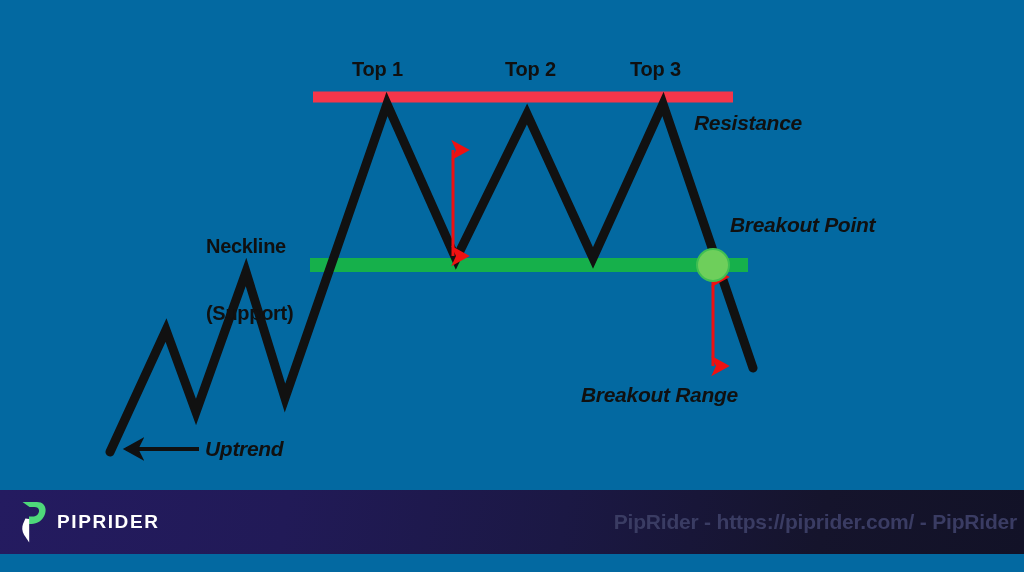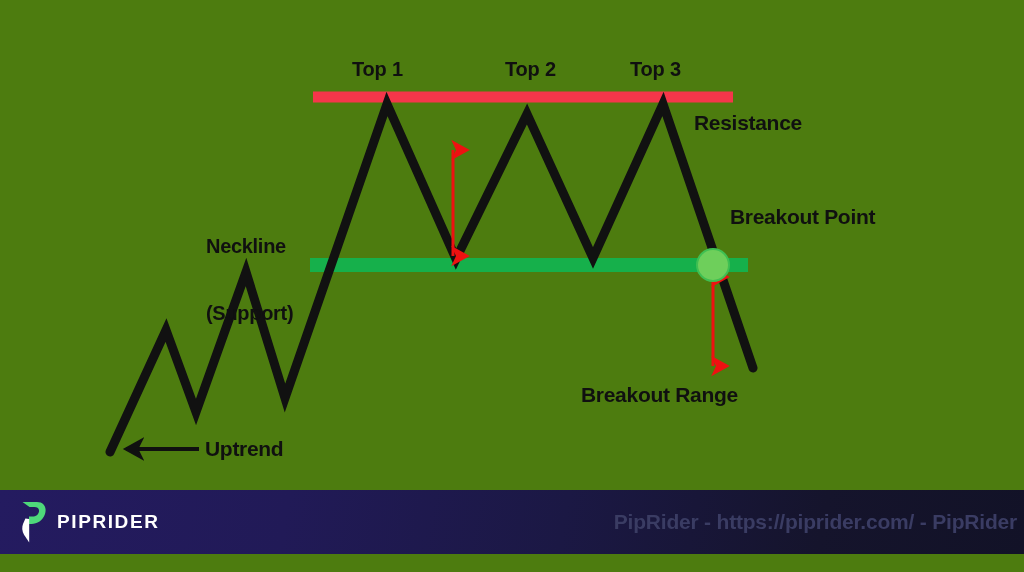--- a/index.html
+++ b/index.html
@@ -6,43 +6,43 @@
   * { margin:0; padding:0; box-sizing:border-box; }
   html, body {
     width:1024px; height:572px;
     font-family:"Liberation Sans", sans-serif;
     background:#ffffff;
     overflow:hidden;
   }
   #stage {
     position:relative;
     width:1024px; height:572px;
-    background:#4d7c0f;
+    background:#0369a1;
   }
   #chart-svg {
     position:absolute; left:0; top:0;
     width:1024px; height:490px;
   }
   .lbl {
     position:absolute;
     color:#101010;
     font-weight:700;
     white-space:pre;
     line-height:1.12;
   }
   .lbl-top   { font-size:20px; letter-spacing:-0.2px; }
-  .lbl-big   { font-size:21px; letter-spacing:-0.3px; }
+  .lbl-big   { font-size:21px; letter-spacing:-0.3px;font-style:italic; }
   .lbl-neck  { font-size:20px; letter-spacing:-0.3px; text-align:left; }
 
   #label-top1 { left:352px; top:58px; }
   #label-top2 { left:498px; top:58px;margin-left:7px; }
   #label-top3 { left:630px; top:58px; }
   #label-resistance { left:694px; top:111px; }
   #label-neckline   { left:206px; top:190px; }
-  #label-breakout-point { left:730px; top:205px; }
+  #label-breakout-point { left:730px; top:213px; }
   #label-breakout-range { left:581px; top:383px; }
   #label-uptrend { left:205px; top:437px; }
 
   
   #footer {
     position:absolute; left:0; top:490px;
     width:1024px; height:64px;
     background:linear-gradient(100deg,#241b60 0%, #211a57 28%, #1b1844 55%, #15142c 80%, #121227 100%);
     display:flex; align-items:center;
   }

